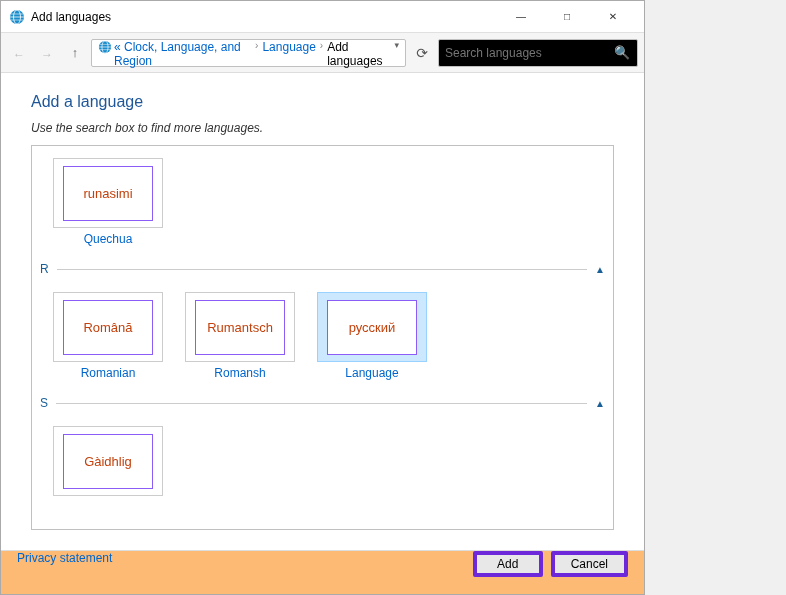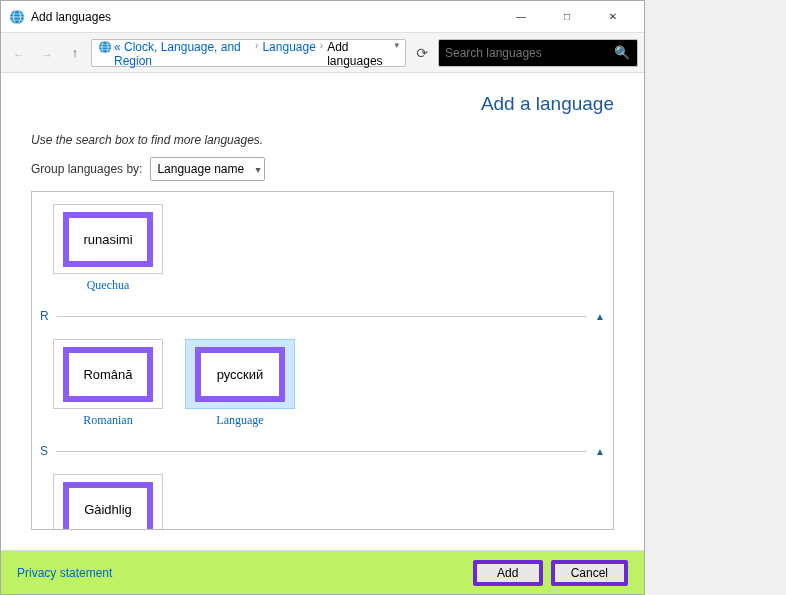--- a/index.html
+++ b/index.html
@@ -161,25 +161,24 @@
     .panel {
       flex: 1;
       padding: 20px 30px;
       overflow: hidden;
       display: flex;
       flex-direction: column;
       gap: 10px;
     }
 
     .page-title {
-      font-size: 19px;
+      font-size: 16px;
       color: #1e5799;
       font-weight: 300;
-      margin-bottom: 8px;
-      text-align: right;
+      margin-bottom: 0;
     }
 
     .hint-text {
       font-size: 12px;
       color: #333;
       font-style: italic;
     }
 
     .group-by-row {
       display: flex;
@@ -283,48 +282,46 @@
     }
 
     .lang-card.selected {
       background: #cce8ff;
       border-color: #99d1ff;
     }
 
     .lang-card-inner {
       width: 90px;
       height: 55px;
-      border: 6px solid #8b5cf6;
+      border: 1px solid #8b5cf6;
       background: #fff;
       display: flex;
       align-items: center;
       justify-content: center;
       font-size: 13px;
-      color: #000000;
+      color: #c2410c;
     }
 
     .lang-name {
       font-size: 12px;
       color: #0066cc;
       text-align: left;
-      font-family: Liberation Serif, serif;
     }
 
     .lang-item.selected .lang-name {
       color: #0066cc;
     }
 
     
     .bottom-bar {
       height: 44px;
-      background: #bef264;
+      background: #fdba74;
       border-top: 1px solid #ddd;
       display: flex;
-      align-items: center;
-      padding: 8px 16px;
+      padding: 0 16px;
       justify-content: space-between;
       flex-shrink: 0;
     }
 
     .privacy-link {
       color: #0066cc;
       font-size: 12px;
       cursor: pointer;
       text-decoration: none;
     }
@@ -409,30 +406,20 @@
       <span class="search-icon-btn">🔍</span>
     </div>
   </div>
 
   <div class="main-area">
     <div class="panel">
 
       <div class="page-title">Add a language</div>
       <div class="hint-text">Use the search box to find more languages.</div>
 
-      <div class="group-by-row">
-        <span class="group-by-label">Group languages by:</span>
-        <div class="select-wrapper">
-          <select class="group-by-select">
-            <option>Language name</option>
-            <option>Script</option>
-            <option>Region</option>
-          </select>
-        </div>
-      </div>
 
       <div class="languages-container">
 
         <div class="lang-section">
           <div class="lang-grid">
             <div class="lang-item">
               <div class="lang-card">
                 <div class="lang-card-inner">
                   <span>runasimi</span>
                 </div>
@@ -450,20 +437,28 @@
           </div>
           <div class="lang-grid">
             <div class="lang-item">
               <div class="lang-card">
                 <div class="lang-card-inner">
                   <span>Română</span>
                 </div>
               </div>
               <span class="lang-name">Romanian</span>
             </div>
+            <div class="lang-item">
+              <div class="lang-card">
+                <div class="lang-card-inner">
+                  <span>Rumantsch</span>
+                </div>
+              </div>
+              <span class="lang-name">Romansh</span>
+            </div>
             <div class="lang-item selected">
               <div class="lang-card selected">
                 <div class="lang-card-inner">
                   <span>русский</span>
                 </div>
               </div>
               <span class="lang-name">Language</span>
             </div>
           </div>
         </div>

